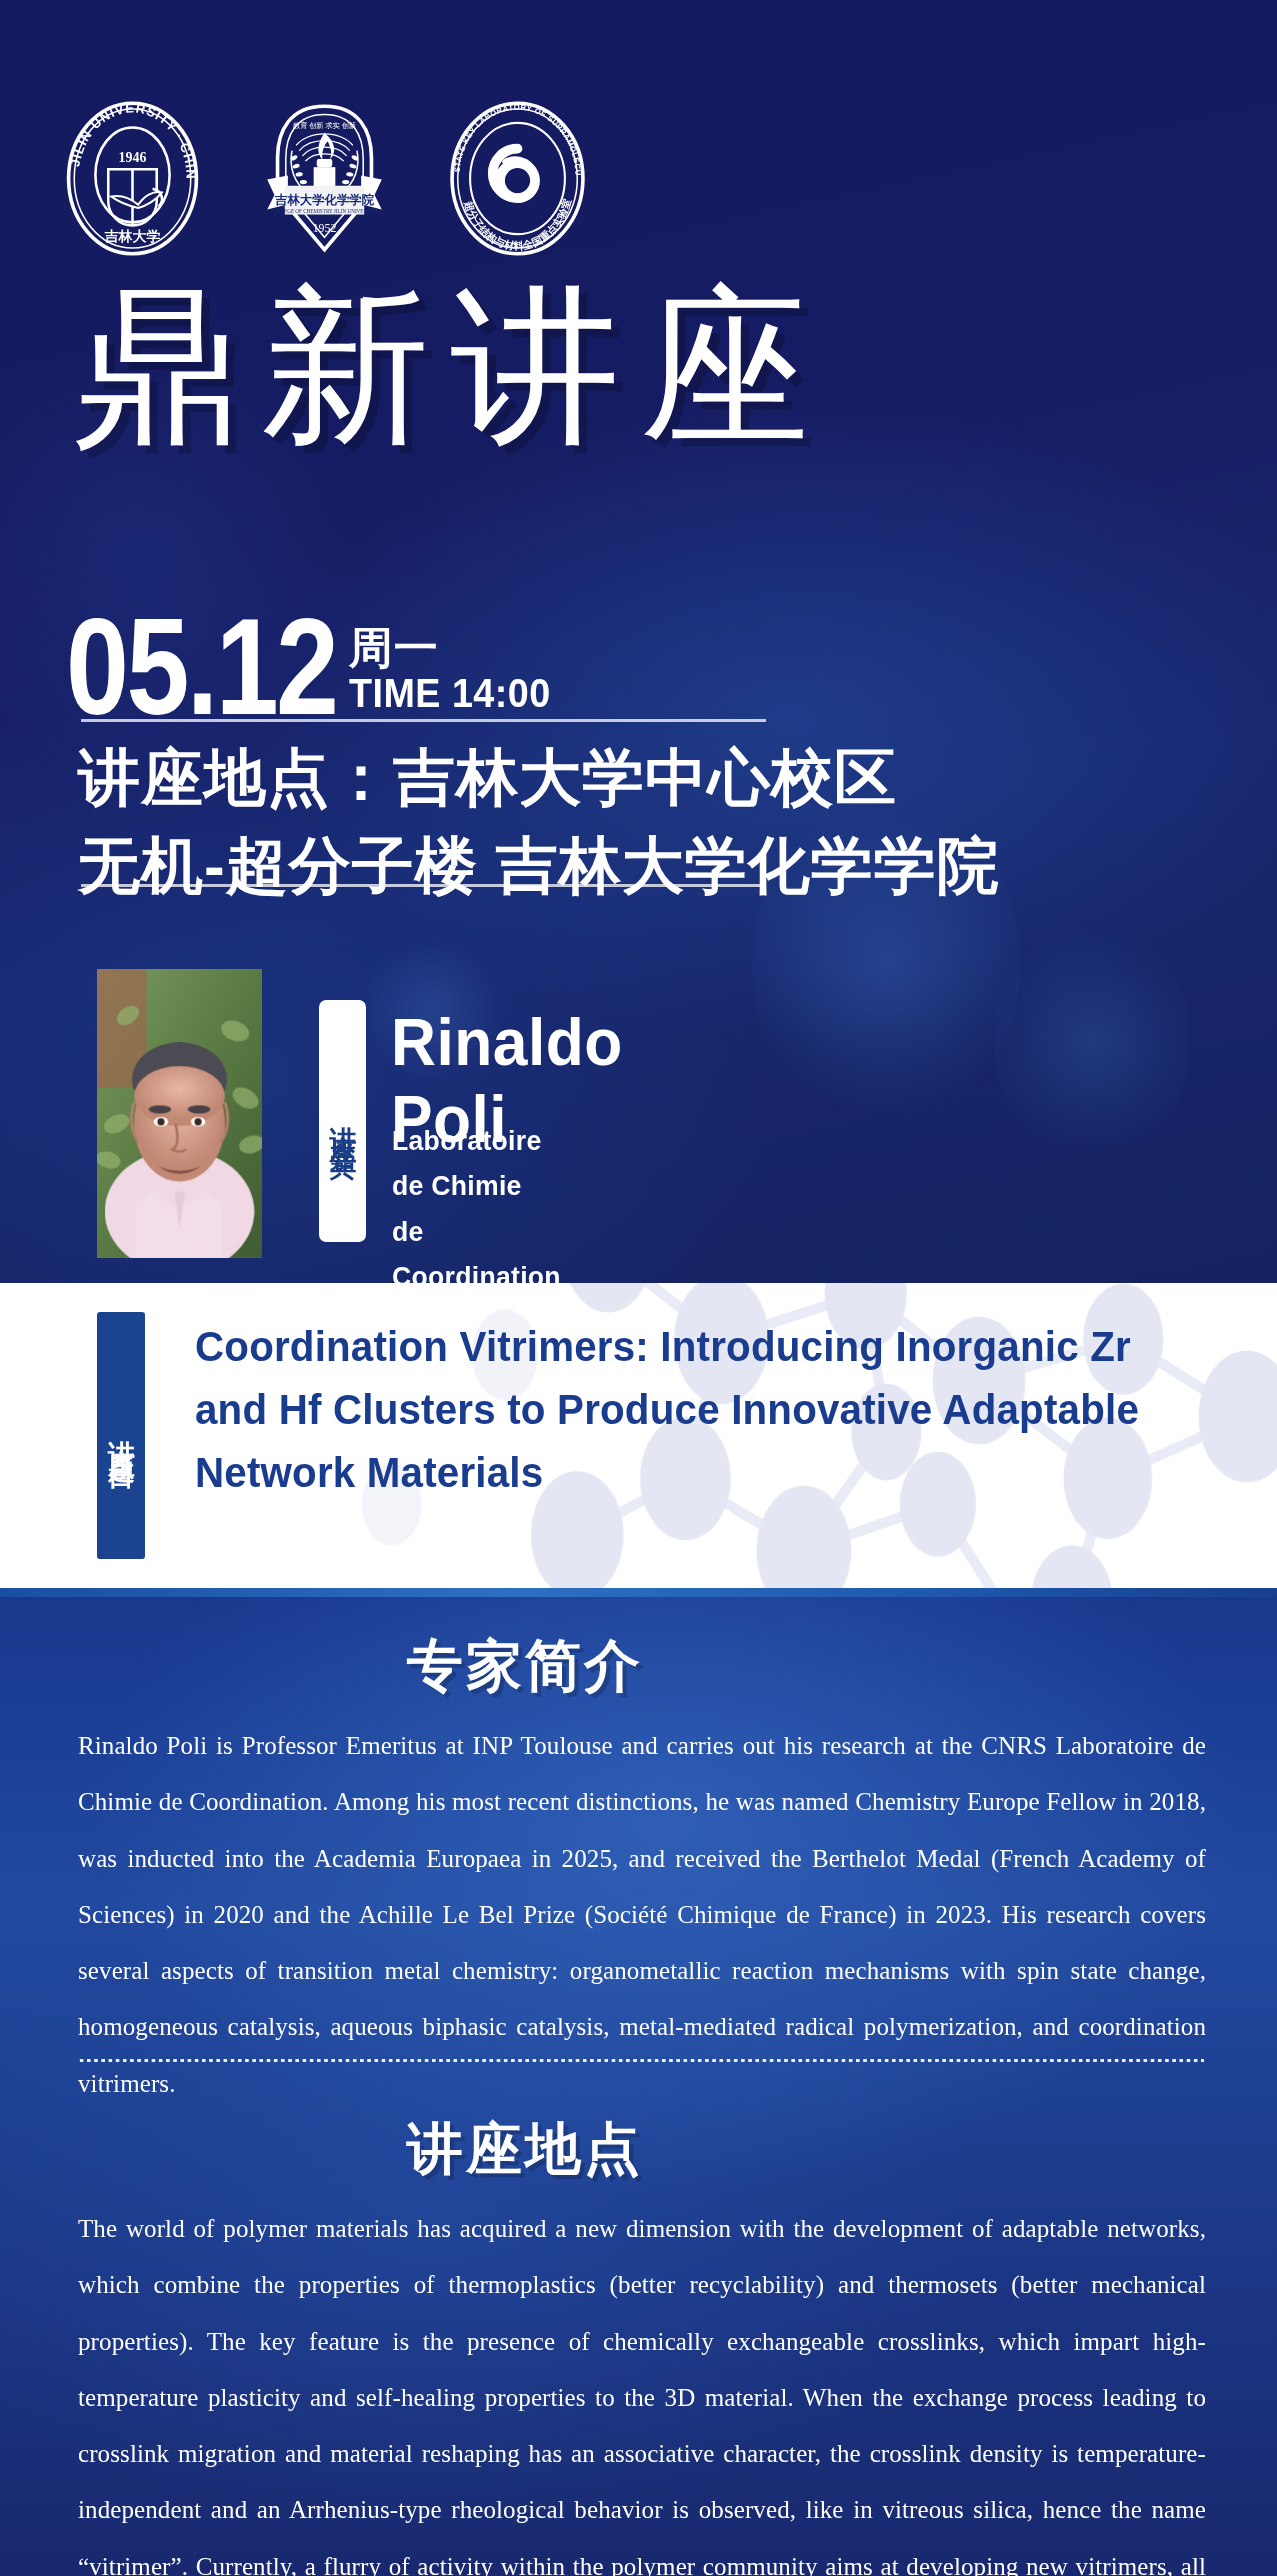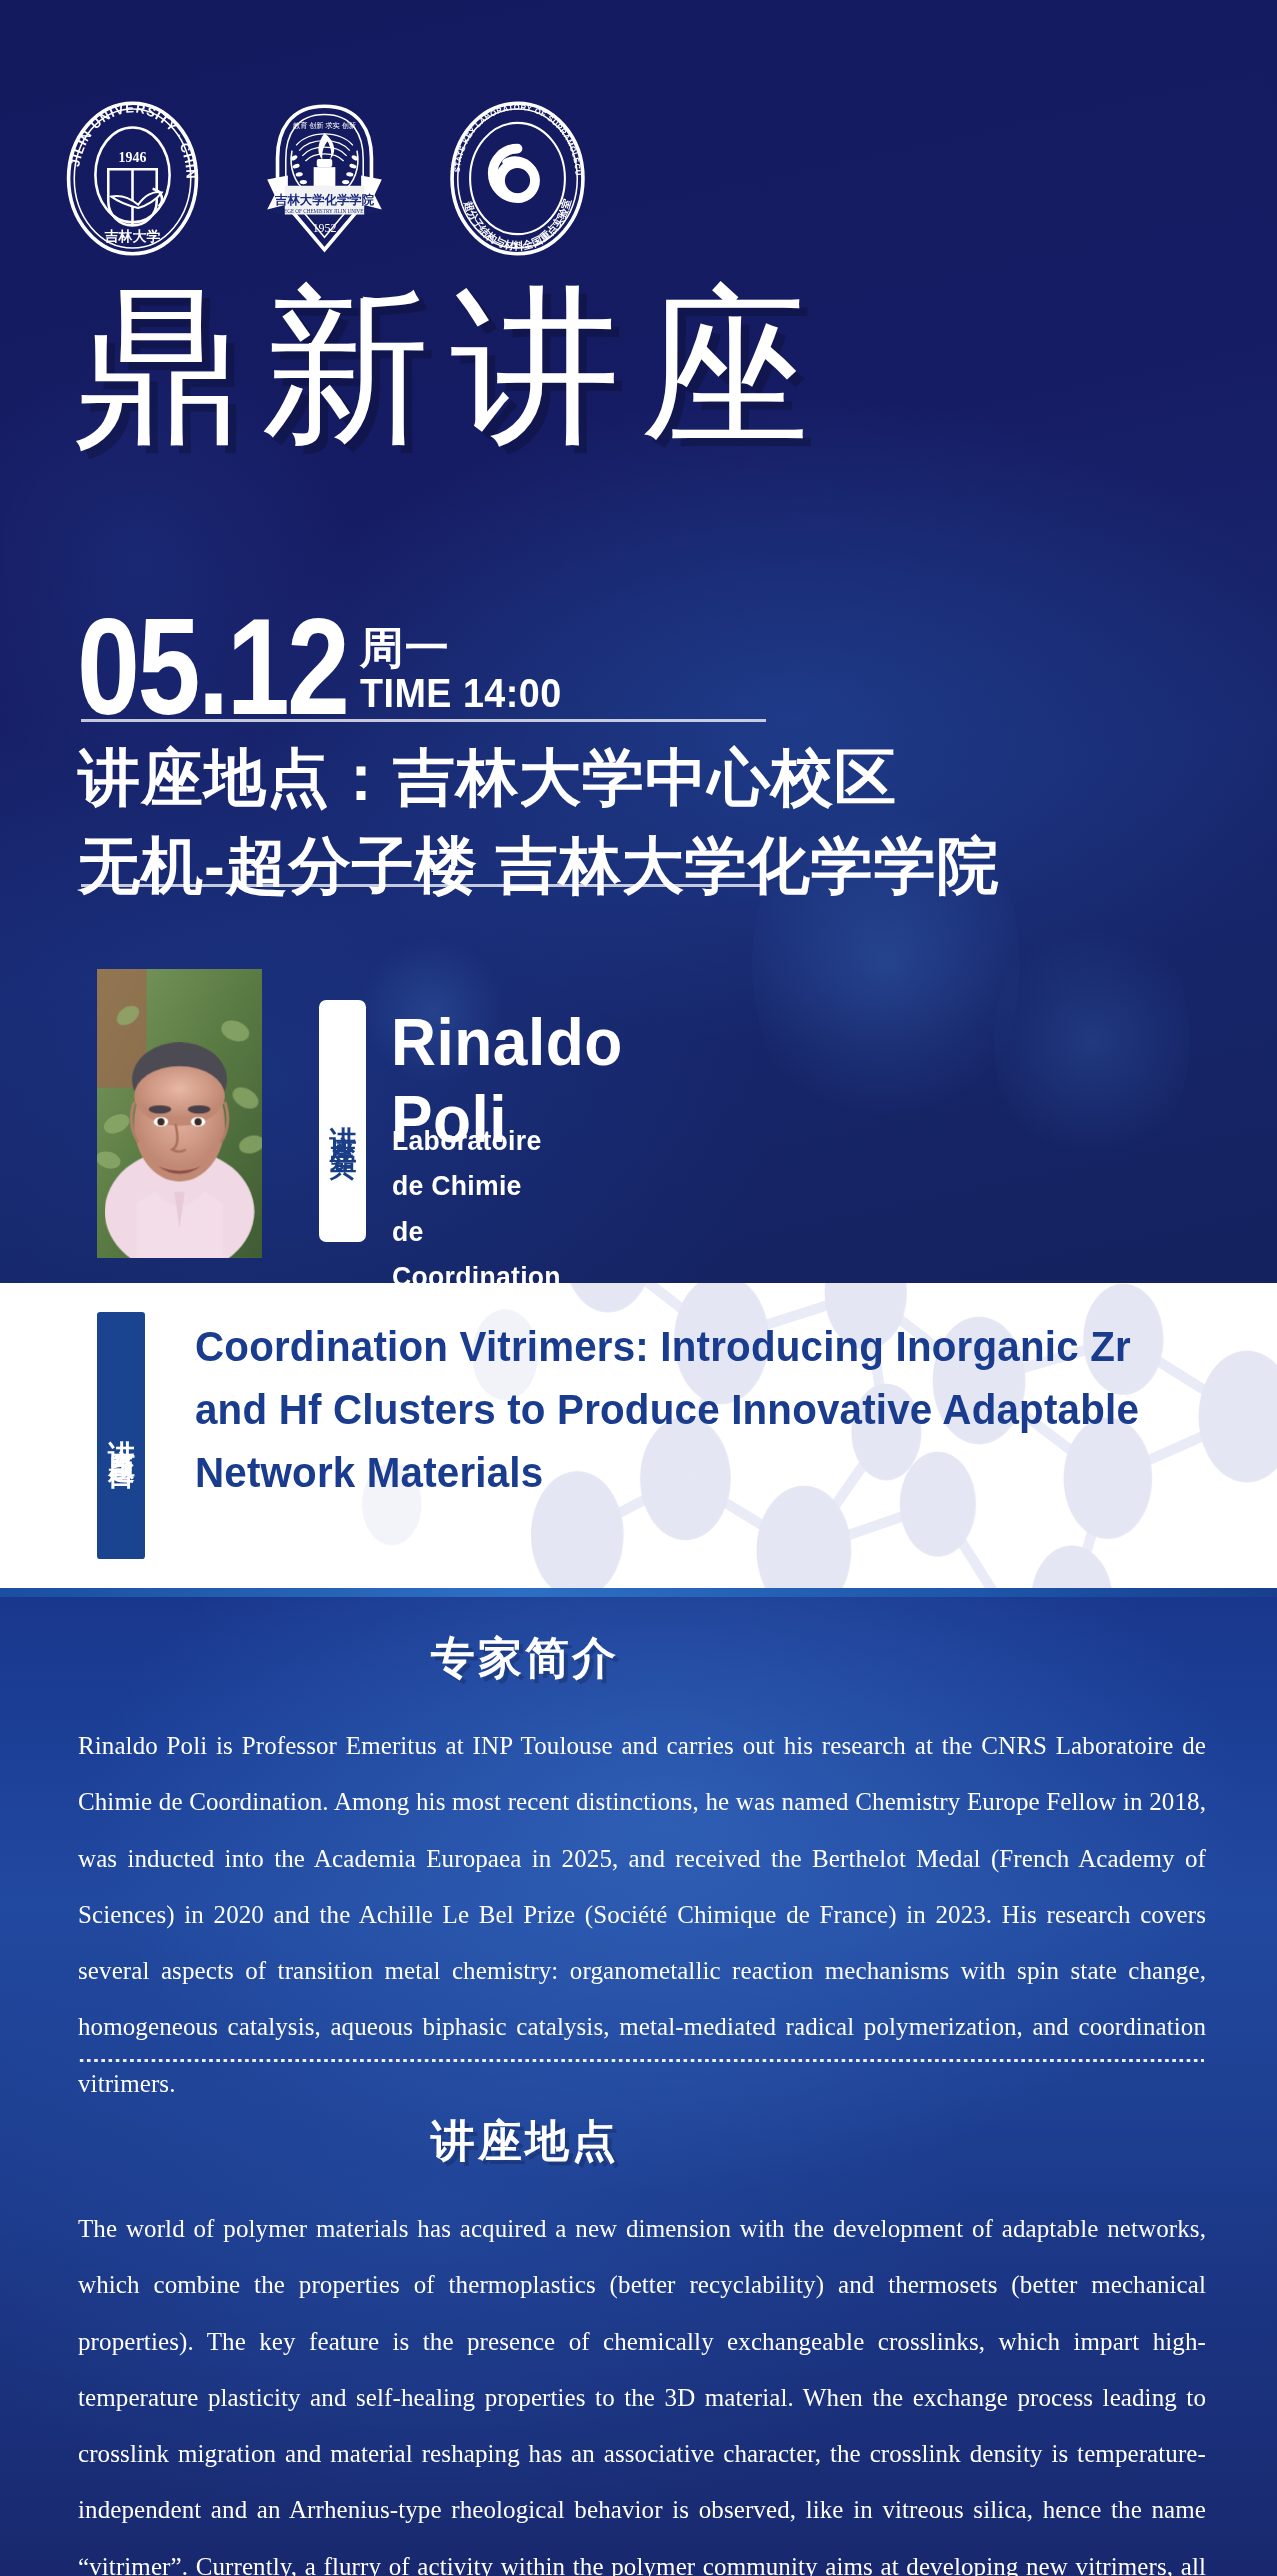--- a/index.html
+++ b/index.html
@@ -46,21 +46,21 @@
     font-size:170px;
     line-height:1;
     letter-spacing:19.6px;
     color:#ffffff;
     text-shadow:8.2px 8.2px 0 rgba(0,0,0,.20);
     white-space:nowrap;
   }
 
   
   .date-row {
-    position:absolute; left:77px; top:581px;
+    position:absolute; left:66px; top:581px;
     display:flex; align-items:flex-end;
   }
   .date-big {
     font-size:138px; font-weight:bold; color:#fff;
     line-height:.82; letter-spacing:-3.1px;
     font-family:"Liberation Sans", sans-serif;
     transform:scaleX(.82); transform-origin:left bottom;
   }
   .date-right { margin-left:-47px; padding-bottom:7.2px; }
   .date-week {
@@ -152,21 +152,21 @@
     position:absolute; left:0; top:1597px;
     width:1278px; height:1395px;
     background:
       radial-gradient(ellipse 876px 567px at 52% 16%, rgba(52,104,190,.72) 0%, rgba(23,28,98,0) 66%),
       radial-gradient(ellipse 773px 464px at 34% 44%, rgba(40,84,172,.45) 0%, rgba(23,28,98,0) 70%),
       linear-gradient(180deg,#19378d 0%,#1c3f96 10%,#21499f 22%,#1e4093 36%,#1b3583 50%,#192b72 66%,#171f63 82%,#161b5e 100%);
     overflow:hidden;
   }
   .sec-head {
     position:absolute; width:1050px; text-align:center;
-    font-size:44px; font-weight:bold; color:#fff;
+    font-size:56px; font-weight:bold; color:#fff;
     letter-spacing:3.1px;
     text-shadow:4.1px 4.1px 0 rgba(0,0,0,.18);
   }
   .sec-body {
     position:absolute; left:78px; width:1128px;
     font-family:"Liberation Serif", serif;
     font-size:25px; font-weight:normal; color:#fff;
     line-height:2.25; text-align:justify;
     letter-spacing:0.1px;
   }

